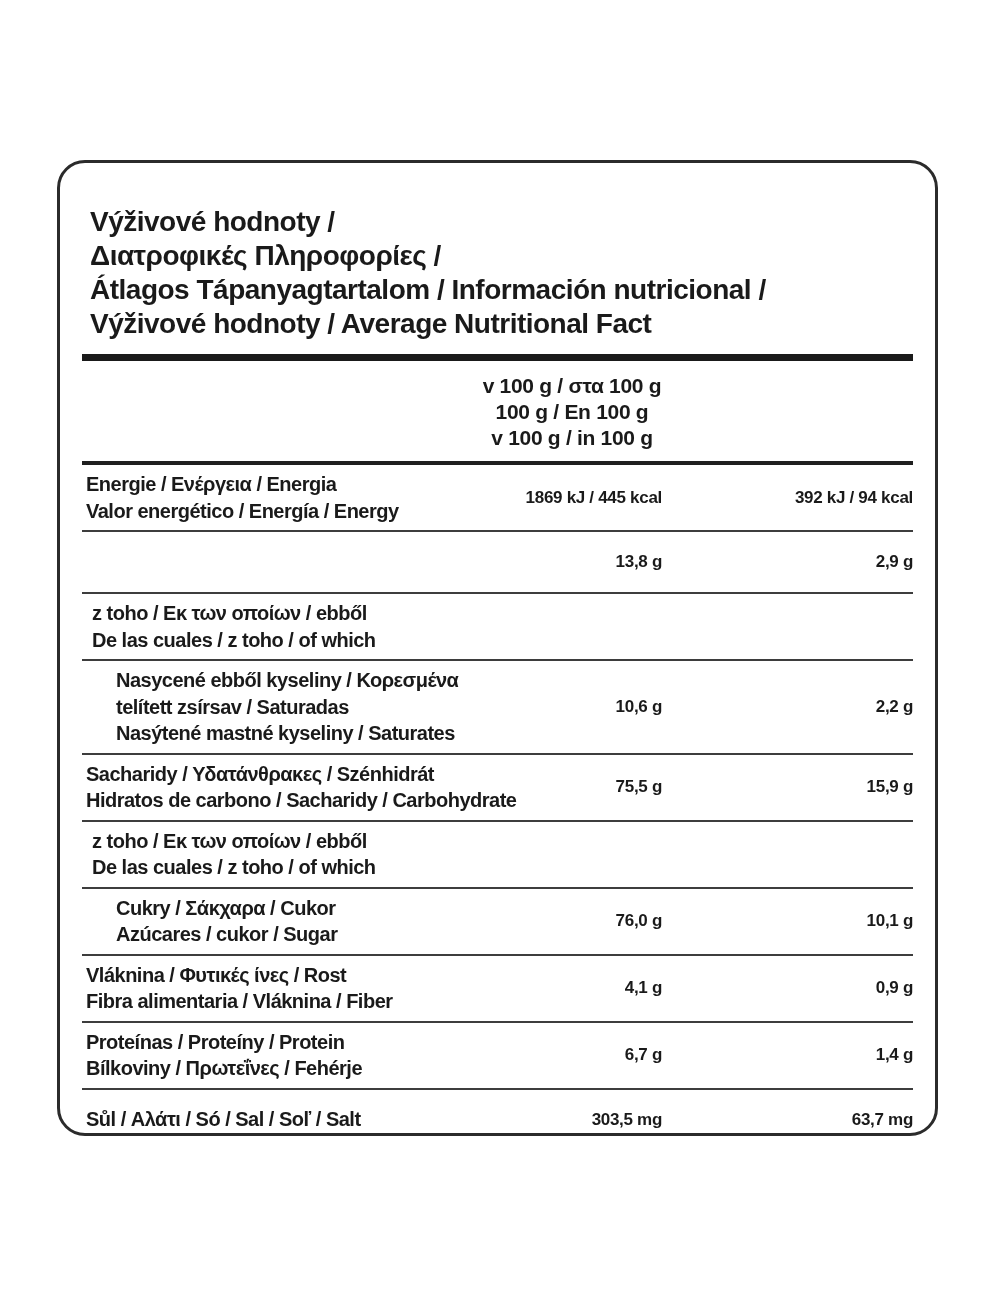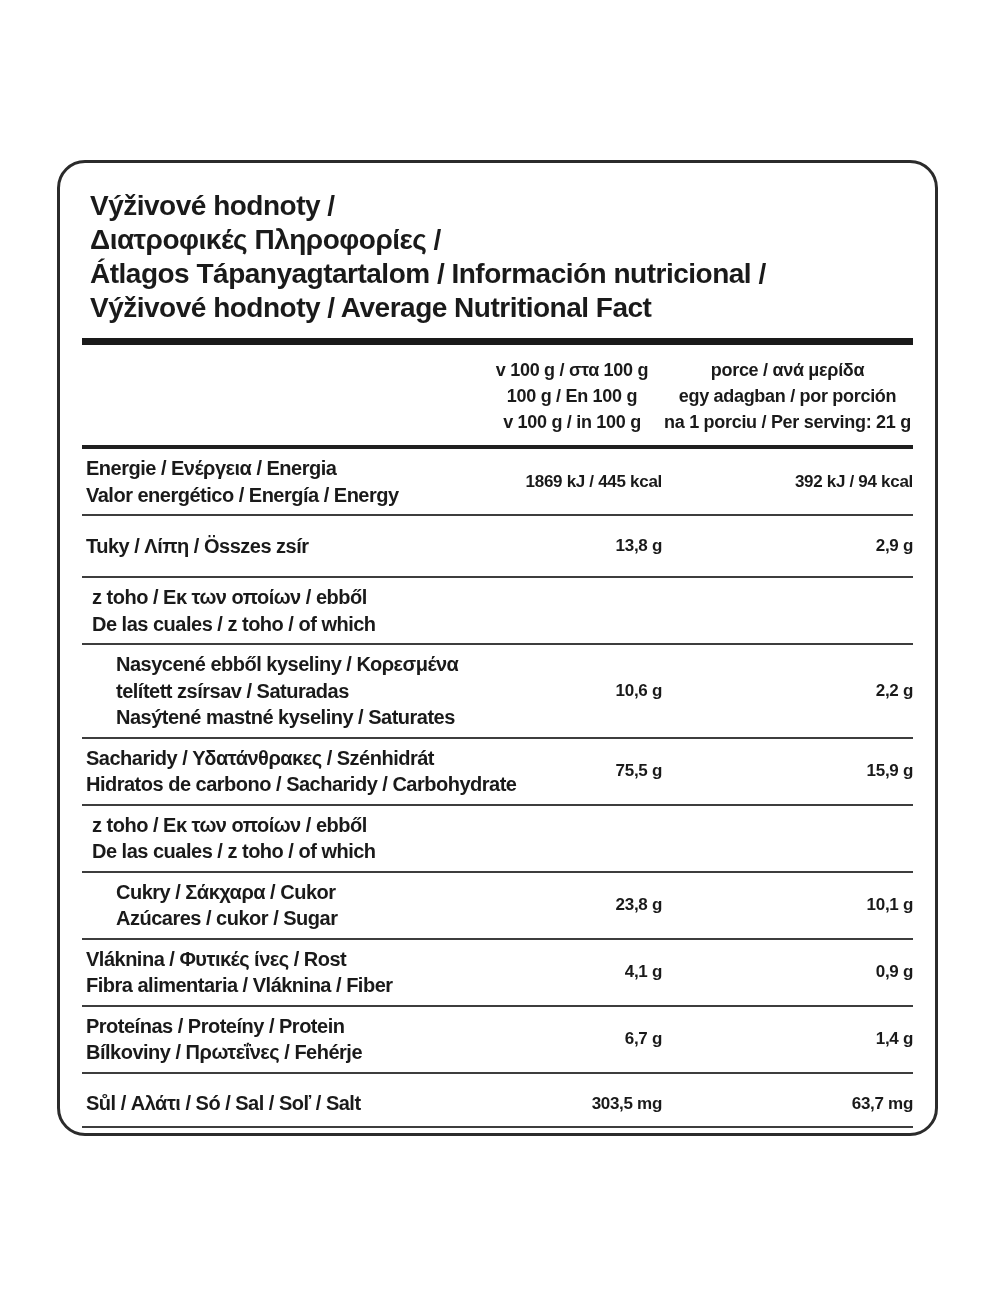--- a/index.html
+++ b/index.html
@@ -9,21 +9,21 @@
     font-family: "Liberation Sans", sans-serif;
     color: #1a1a1a;
   }
   .frame {
     position: absolute;
     left: 57px; top: 160px;
     width: 881px; height: 976px;
     border: 3px solid #2b2b2b;
     border-radius: 28px;
     background: #ffffff;
-    padding: 26px 22px 0 22px;
+    padding: 42px 22px 0 22px;
     overflow: hidden;
   }
   .title {
     font-size: 28px;
     font-weight: 700;
     line-height: 34px;
     letter-spacing: -0.5px;
     padding-left: 8px;
   }
   .title-bar {
@@ -34,21 +34,21 @@
   .grid-row {
     display: grid;
     grid-template-columns: 400px 180px 1fr;
     align-items: center;
   }
   .header-row {
     padding: 12px 0 10px 0;
     border-bottom: 4px solid #1f1f1f;
   }
   .header-cell {
-    font-size: 18px;
+    font-size: 21px;
     font-weight: 700;
     line-height: 26px;
     text-align: center;
     letter-spacing: -0.3px;
     white-space: nowrap;
   }
   .header-cell span { display: block; }
   .nrow {
     border-bottom: 2px solid #3d3d3d;
     padding: 6px 0;
@@ -89,39 +89,33 @@
 
   <div class="title-bar"></div>
 
   <div class="grid-row header-row">
     <div class="header-cell"></div>
     <div class="header-cell">
       <span>v 100 g / στα 100 g</span>
       <span>100 g / En 100 g</span>
       <span>v 100 g / in 100 g</span>
     </div>
-    <div class="header-cell">
-      <span>porce / ανά μερίδα</span>
-      <span>egy adagban / por porción</span>
-      <span>na 1 porciu / Per serving: 21 g</span>
-    </div>
   </div>
 
   <div class="grid-row nrow">
     <div class="label-cell">
       <span class="line">Energie / Ενέργεια / Energia</span>
       <span class="line">Valor energético / Energía / Energy</span>
     </div>
     <div class="value-cell">1869 kJ / 445 kcal</div>
     <div class="value-cell">392 kJ / 94 kcal</div>
   </div>
 
   <div class="grid-row nrow">
     <div class="label-cell">
-      <span class="line">Tuky / Λίπη / Összes zsír</span>
     </div>
     <div class="value-cell">13,8 g</div>
     <div class="value-cell">2,9 g</div>
   </div>
 
   <div class="grid-row nrow">
     <div class="label-cell indent-1">
       <span class="line">z toho / Εκ των οποίων / ebből</span>
       <span class="line">De las cuales / z toho / of which</span>
     </div>
@@ -155,21 +149,21 @@
     </div>
     <div class="value-cell"></div>
     <div class="value-cell"></div>
   </div>
 
   <div class="grid-row nrow">
     <div class="label-cell indent-2">
       <span class="line">Cukry / Σάκχαρα / Cukor</span>
       <span class="line">Azúcares / cukor / Sugar</span>
     </div>
-    <div class="value-cell">23,8 g</div>
+    <div class="value-cell">76,0 g</div>
     <div class="value-cell">10,1 g</div>
   </div>
 
   <div class="grid-row nrow">
     <div class="label-cell">
       <span class="line">Vláknina / Φυτικές ίνες / Rost</span>
       <span class="line">Fibra alimentaria / Vláknina / Fiber</span>
     </div>
     <div class="value-cell">4,1 g</div>
     <div class="value-cell">0,9 g</div>

